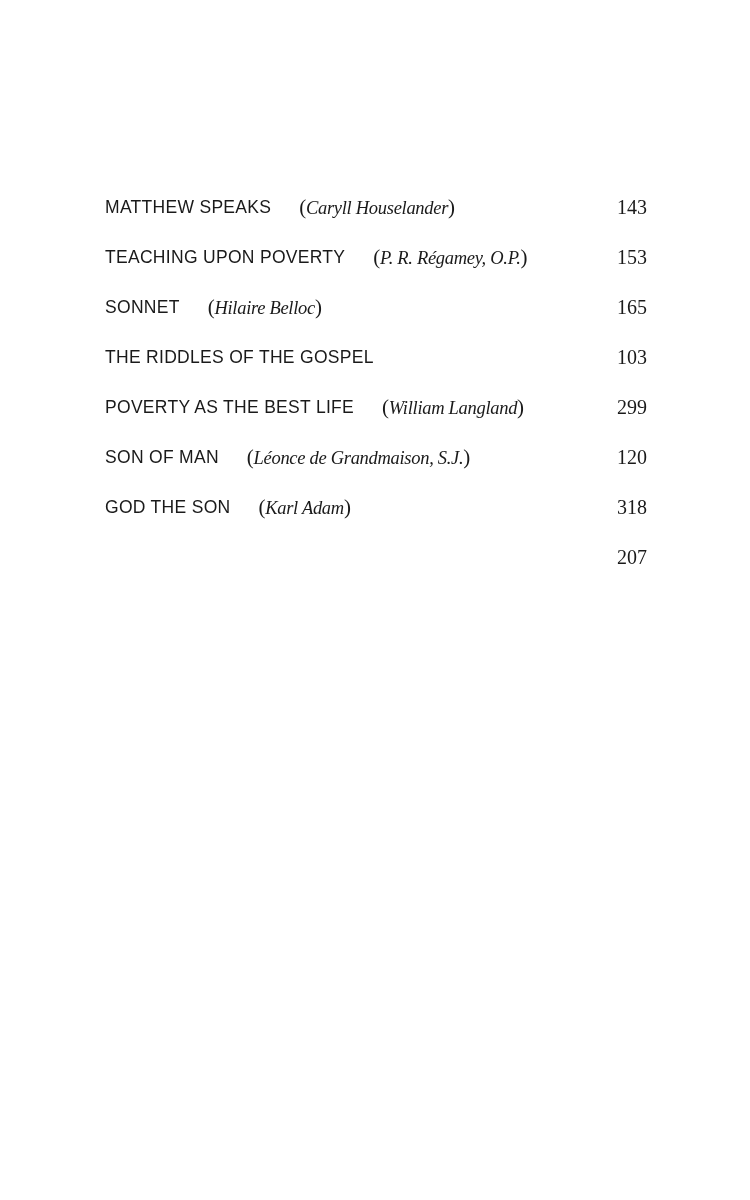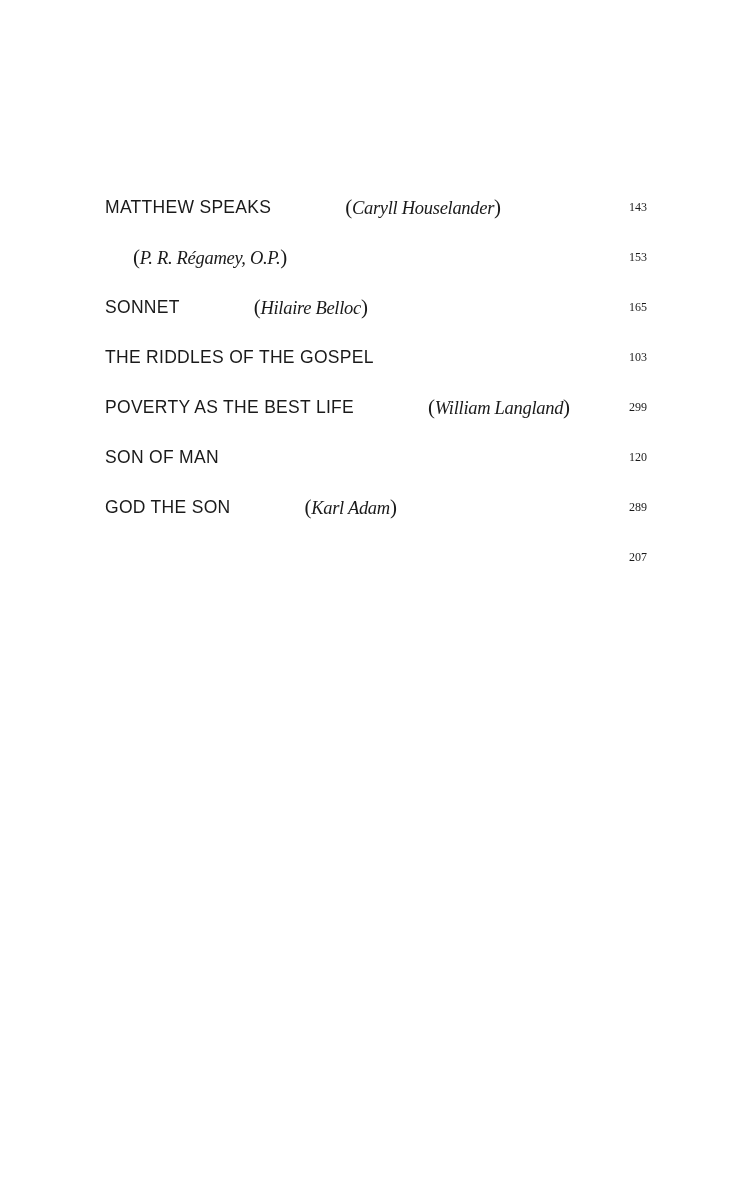--- a/index.html
+++ b/index.html
@@ -3,67 +3,69 @@
   <meta charset="utf-8">
   <style>
     html, body { margin: 0; padding: 0; }
     body {
       width: 750px; height: 1200px; background: #ffffff; position: relative;
       font-family: "Liberation Serif", "DejaVu Serif", serif; color: #1a1a1a;
       overflow: hidden;
     }
     .toc { position: absolute; left: 105px; top: 193px; width: 542px; }
     .row {
-      position: relative; height: 50px; display: flex; align-items: flex-start; gap: 46px;
+      position: relative; height: 50px; display: flex; align-items: flex-start;
     }
     .title {
       font-family: "Liberation Sans", "DejaVu Sans", sans-serif;
       font-size: 17.5px; letter-spacing: 0.3px; line-height: 28px; white-space: nowrap;
     }
     .author {
       font-style: italic; font-size: 18.5px; line-height: 28px; margin-left: 28px;
       letter-spacing: -0.3px; white-space: nowrap;
     }
     .paren { font-style: normal; font-size: 21px; }
     .page {
-      position: absolute; right: 0; top: 0; font-size: 12px; line-height: 28px;
+      position: absolute; right: 0; top: 0; font-size: 20px; line-height: 28px;
     }
   </style>
 </head>
 <body>
 
 <div class="toc">
   <div class="row">
     <span class="title">MATTHEW SPEAKS</span>
     <span class="author"><span class="paren">(</span><span>Caryll Houselander</span><span class="paren">)</span></span>
     <span class="page">143</span>
   </div>
   <div class="row">
+    <span class="title">TEACHING UPON POVERTY</span>
     <span class="author"><span class="paren">(</span><span>P. R. Régamey, O.P.</span><span class="paren">)</span></span>
     <span class="page">153</span>
   </div>
   <div class="row">
     <span class="title">SONNET</span>
     <span class="author"><span class="paren">(</span><span>Hilaire Belloc</span><span class="paren">)</span></span>
     <span class="page">165</span>
   </div>
   <div class="row">
     <span class="title">THE RIDDLES OF THE GOSPEL</span>
     <span class="page">103</span>
   </div>
   <div class="row">
     <span class="title">POVERTY AS THE BEST LIFE</span>
     <span class="author"><span class="paren">(</span><span>William Langland</span><span class="paren">)</span></span>
     <span class="page">299</span>
   </div>
   <div class="row">
     <span class="title">SON OF MAN</span>
+    <span class="author"><span class="paren">(</span><span>Léonce de Grandmaison, S.J.</span><span class="paren">)</span></span>
     <span class="page">120</span>
   </div>
   <div class="row">
     <span class="title">GOD THE SON</span>
     <span class="author"><span class="paren">(</span><span>Karl Adam</span><span class="paren">)</span></span>
-    <span class="page">289</span>
+    <span class="page">318</span>
   </div>
   <div class="row">
     <span class="page">207</span>
   </div>
 </div>
 
 </body></html>

